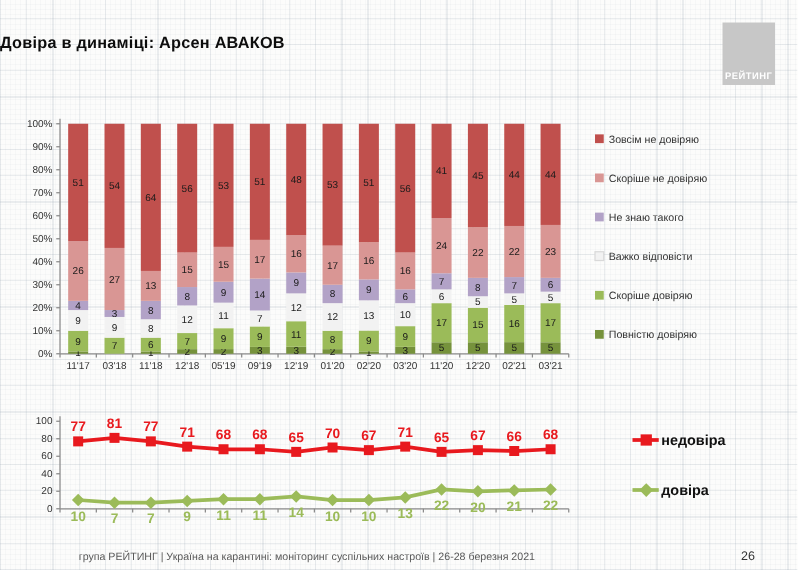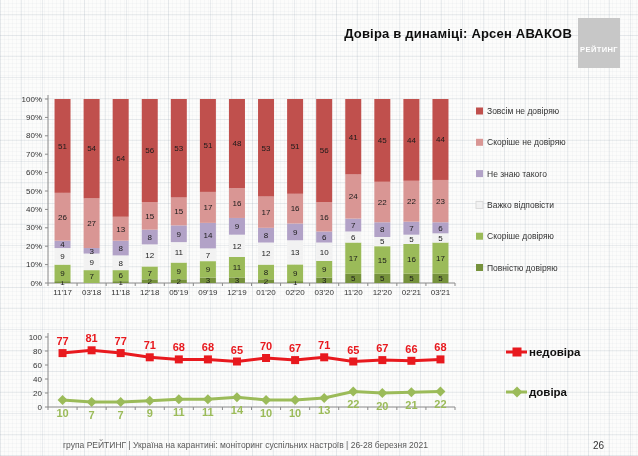--- a/index.html
+++ b/index.html
@@ -6,25 +6,25 @@
   .slide{
     position:relative;width:638px;height:456px;overflow:hidden;
     font-family:"Liberation Sans",sans-serif;
     background-color:#FCFCFB;
     background-image:
       repeating-linear-gradient(0deg, rgba(140,155,170,0.16) 0 1px, transparent 1px 21px),
       repeating-linear-gradient(90deg, rgba(140,155,170,0.16) 0 1px, transparent 1px 21px),
       repeating-linear-gradient(0deg, rgba(150,165,180,0.06) 0 1px, transparent 1px 4px),
       repeating-linear-gradient(90deg, rgba(150,165,180,0.06) 0 1px, transparent 1px 4px);
   }
-  .title{position:absolute;left:0;top:26px;width:572px;text-align:right;
+  .title{position:absolute;left:0;top:26px;width:572px;text-align:left;
     font-size:13px;font-weight:bold;color:#0d0d0d;letter-spacing:0.2px;}
   .logo{position:absolute;left:578px;top:18px;width:42px;height:50px;background:#C7C7C7;
     display:flex;align-items:flex-end;justify-content:center;}
-  .logo span{color:#ffffff;font-weight:bold;font-size:7.5px;letter-spacing:0.4px;padding-bottom:14px;}
+  .logo span{color:#ffffff;font-weight:bold;font-size:7.5px;letter-spacing:0.4px;padding-bottom:3px;}
   .footer{position:absolute;left:63px;top:440px;font-size:8.5px;color:#595959;}
   .page{position:absolute;right:34px;top:440px;font-size:10px;color:#333333;}
   svg{position:absolute;left:0;top:0;}
   text{font-family:"Liberation Sans",sans-serif;}
   .ax{font-size:8px;fill:#333333;}
   .seg{font-size:8px;fill:#1a1a1a;}
   .leg{font-size:8.5px;fill:#333333;}
   .vlab{font-size:11px;font-weight:bold;}
   .llab{font-size:11.5px;font-weight:bold;fill:#111111;}
 </style>

